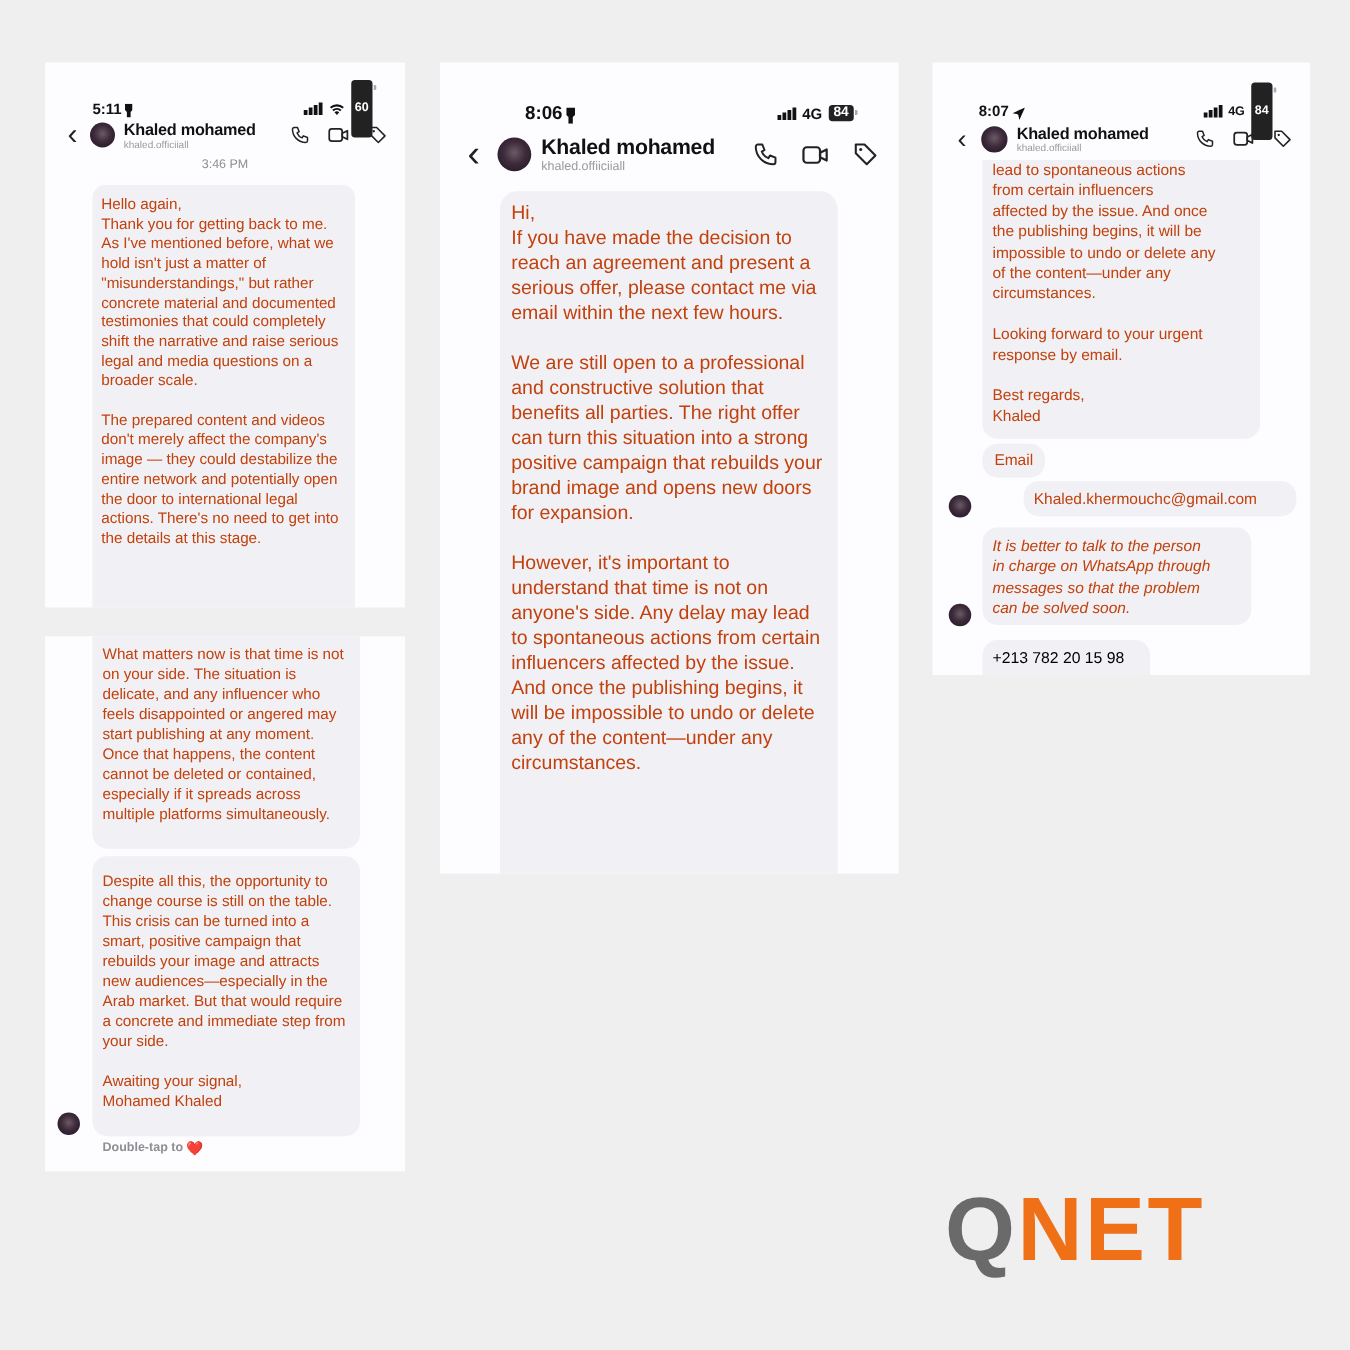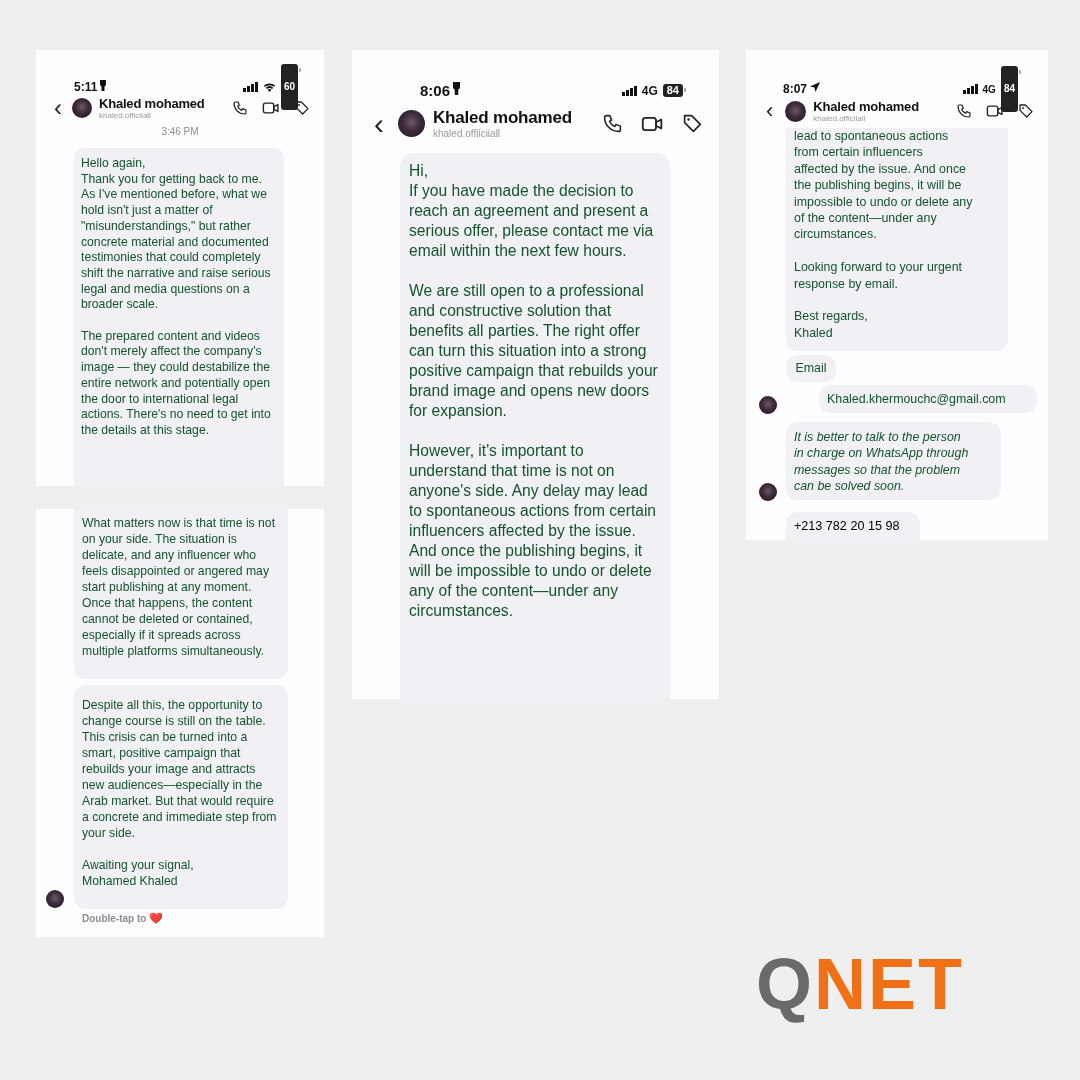--- a/index.html
+++ b/index.html
@@ -9,21 +9,21 @@
     font-family: "Liberation Sans", sans-serif;
     color: #111;
   }
   .panel {
     position: absolute; background: #fdfdff; overflow: hidden;
   }
   .status {
     position: absolute; left: 0; right: 0; display: flex; align-items: center;
     justify-content: space-between; font-weight: 700;
   }
-  .status .time { display: flex; align-items: flex-start; gap: 3px; }
+  .status .time { display: flex; align-items: flex-end; gap: 3px; }
   .status .right { display: flex; align-items: center; gap: 5px; }
   .bars { display: inline-flex; align-items: flex-end; gap: 1.5px; height: 10px; }
   .bars i { display: block; width: 2.5px; background: #111; }
   .bars i:nth-child(1){height:4px}.bars i:nth-child(2){height:6px}.bars i:nth-child(3){height:8px}.bars i:nth-child(4){height:10px}
   .battery {
     display: inline-flex; align-items: center; justify-content: center;
     background: #222; color: #fff; border-radius: 3px; font-size: 10px;
     padding: 17px 3px; height: 12px; line-height: 12px; font-weight: 700;
     position: relative;
   }
@@ -37,21 +37,21 @@
     background: radial-gradient(circle at 50% 45%, #6b5a66 0%, #3d2a3a 45%, #1d1524 100%);
     flex: 0 0 auto;
   }
   .name-block { display: flex; flex-direction: column; }
   .name { font-weight: 700; color: #111; letter-spacing: -0.2px; }
   .handle { color: #9a9a9a; }
   .hdr-icons { display: flex; align-items: center; margin-left: auto; }
   .hdr-icons svg { display: block; }
   .bubble {
     position: absolute; background: #f0f0f5; border-radius: 14px;
-    color: #14532d; white-space: pre-wrap; box-sizing: border-box;
+    color: #c2410c; white-space: pre-wrap; box-sizing: border-box;
   }
   .small-avatar { position: absolute; width: 18px; height: 18px; }
   .link { color: #000000; }
   .muted { color: #8e8e93; }
   .logo {
     position: absolute; left: 756px; top: 948px; display: flex; align-items: center;
     font-family: "Liberation Sans", sans-serif; font-weight: 700; font-size: 72px;
     letter-spacing: 2px; line-height: 1;
   }
   .logo .q { color: #6a6a6a; }

